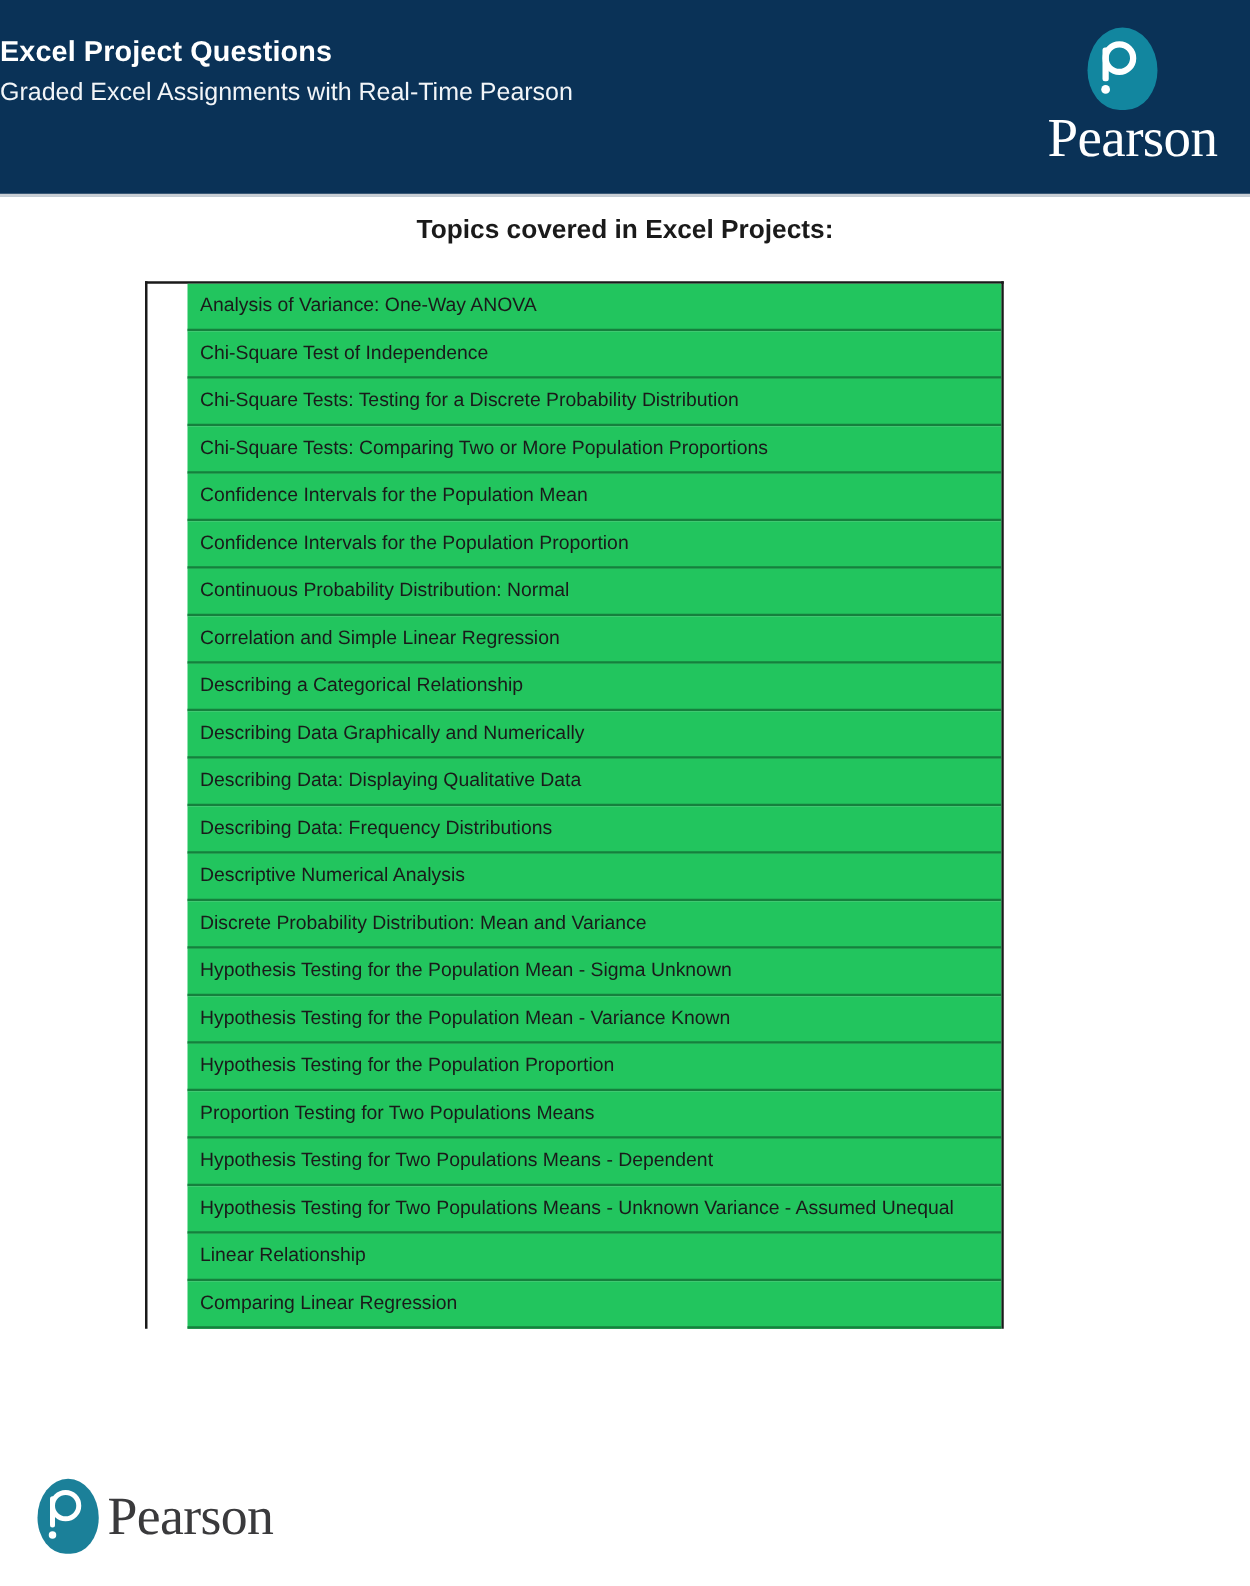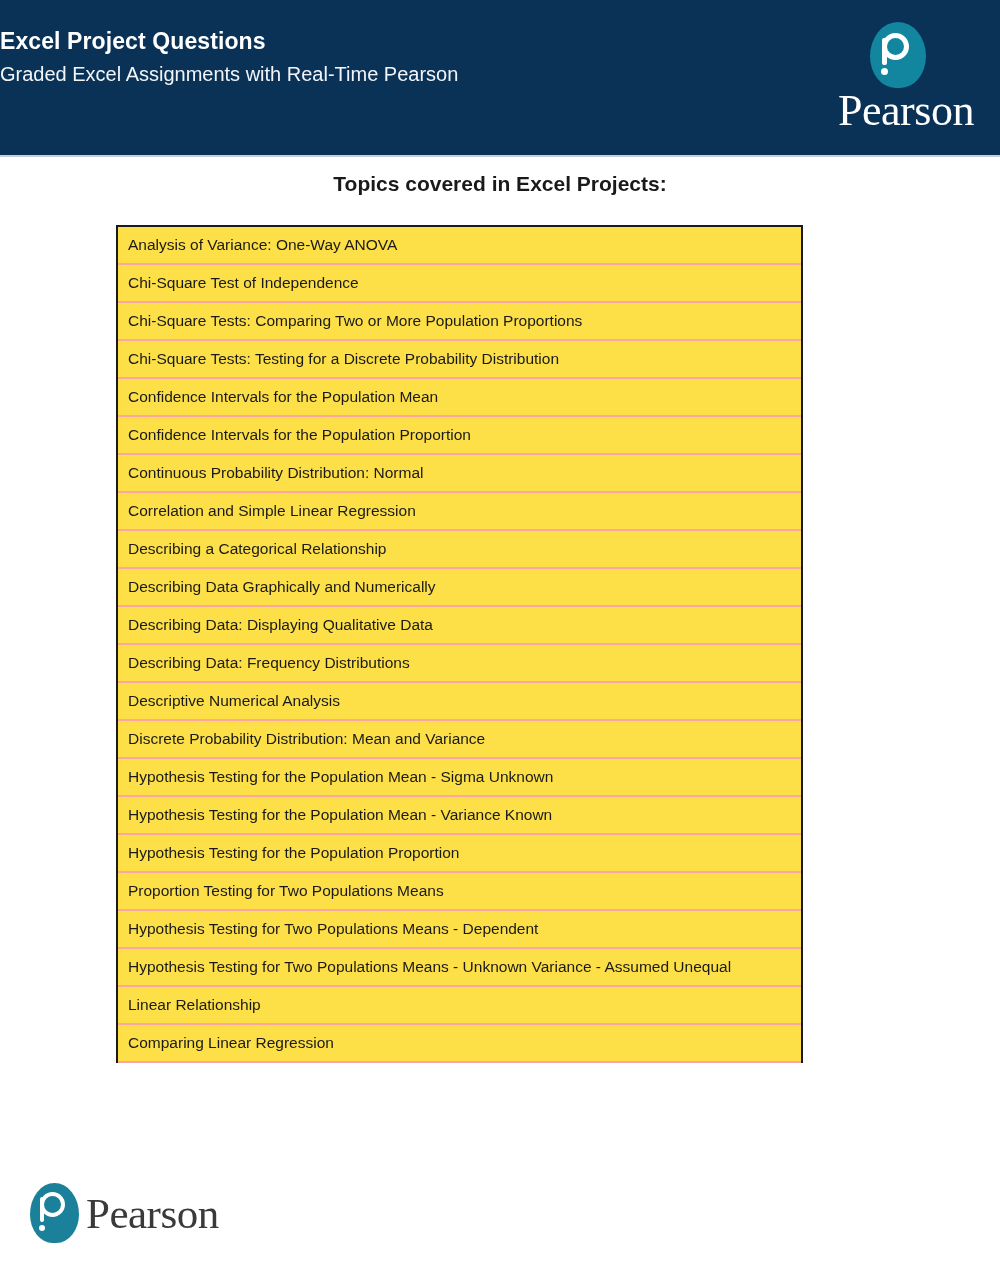--- a/index.html
+++ b/index.html
@@ -132,26 +132,27 @@
     left: 116px;
     top: 225px;
     width: 687px;
     border: 2px solid #1a1a1a;
     border-bottom: none;
     box-sizing: border-box;
     background: #ffffff;
   }
   .topic-row {
     height: 38px;
-    border-bottom: 2px solid #fca5a5;
+    border-bottom: 2px solid #15803d;
     box-sizing: border-box;
     display: flex;
     align-items: center;
     padding-left: 10px;
-    background: #fde047;
+    background: #22c55e;
+    margin-left: 32px;
   }
   .topic-label {
     color: #1a1a1a;
     font-size: 15.5px;
     line-height: 20px;
     white-space: nowrap;
   }
 
   
   .footer-logo {
@@ -236,24 +237,24 @@
 <div class="page-title">Topics covered in Excel Projects:</div>
 
 <div class="topics-table">
   <div class="topic-row">
       <span class="topic-label">Analysis of Variance: One-Way ANOVA</span>
     </div>
   <div class="topic-row">
       <span class="topic-label">Chi-Square Test of Independence</span>
     </div>
   <div class="topic-row">
+      <span class="topic-label">Chi-Square Tests: Testing for a Discrete Probability Distribution</span>
+    </div>
+  <div class="topic-row">
       <span class="topic-label">Chi-Square Tests: Comparing Two or More Population Proportions</span>
-    </div>
-  <div class="topic-row">
-      <span class="topic-label">Chi-Square Tests: Testing for a Discrete Probability Distribution</span>
     </div>
   <div class="topic-row">
       <span class="topic-label">Confidence Intervals for the Population Mean</span>
     </div>
   <div class="topic-row">
       <span class="topic-label">Confidence Intervals for the Population Proportion</span>
     </div>
   <div class="topic-row">
       <span class="topic-label">Continuous Probability Distribution: Normal</span>
     </div>

